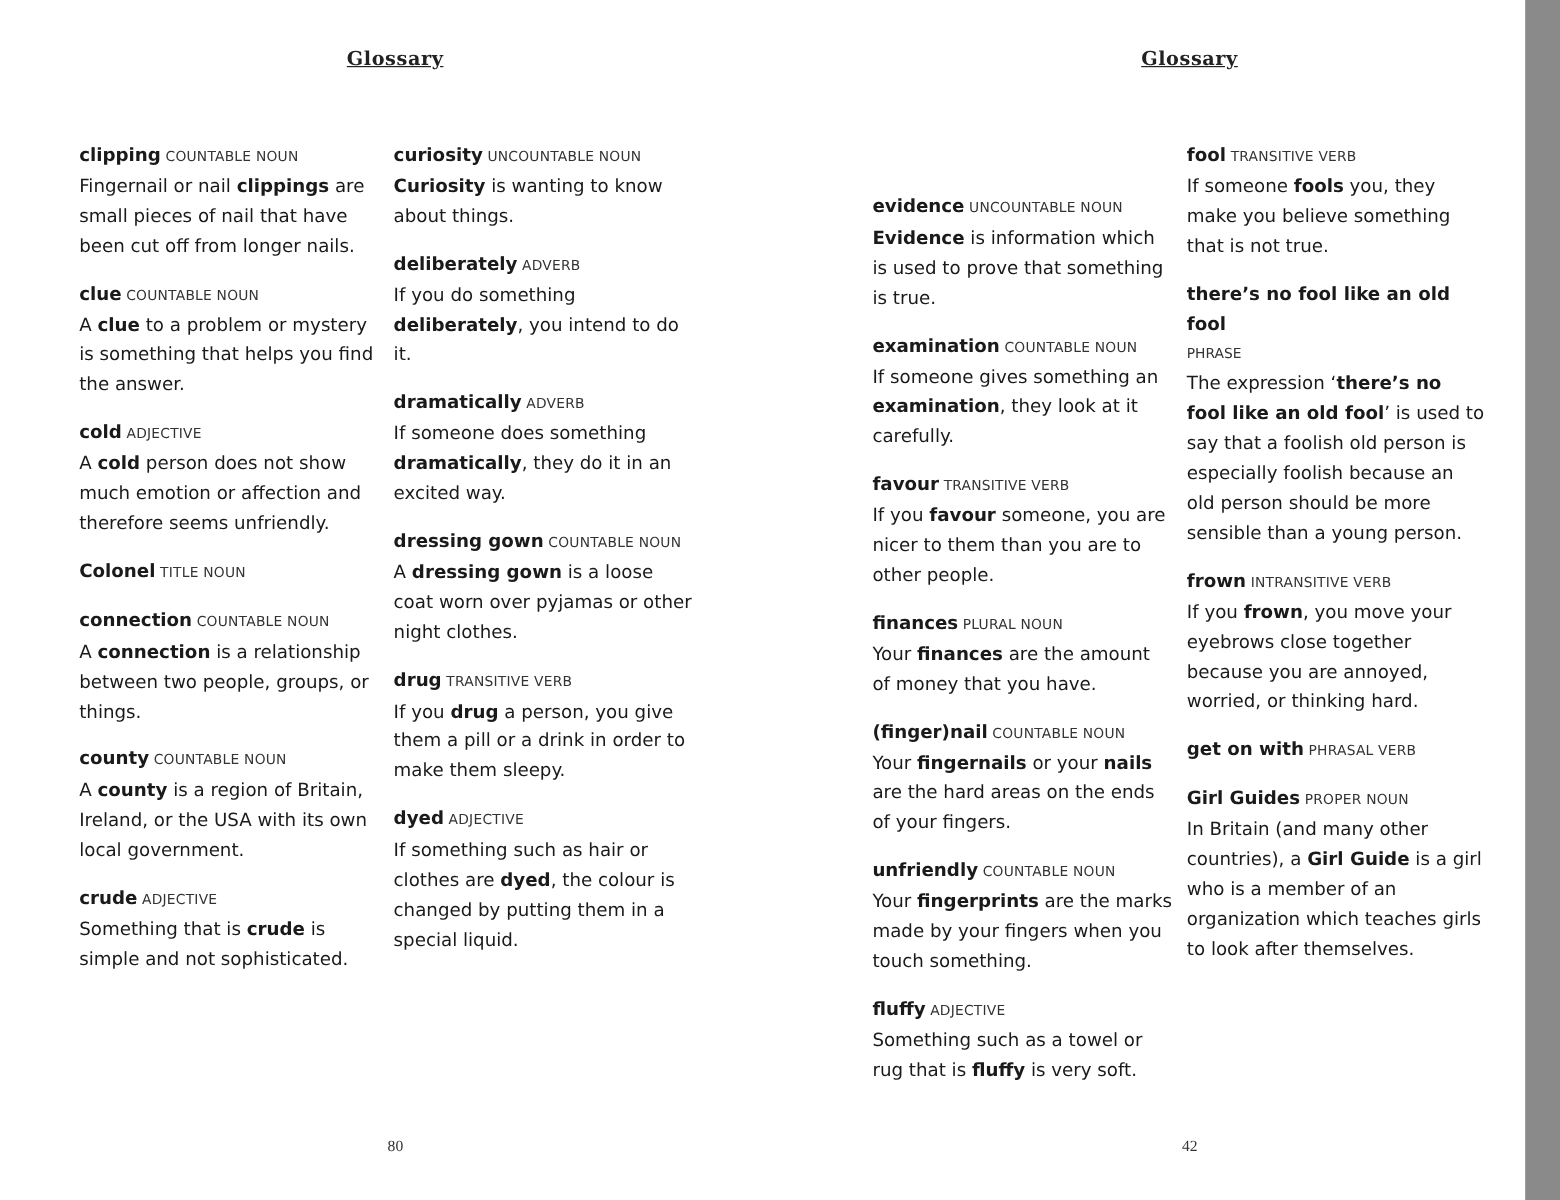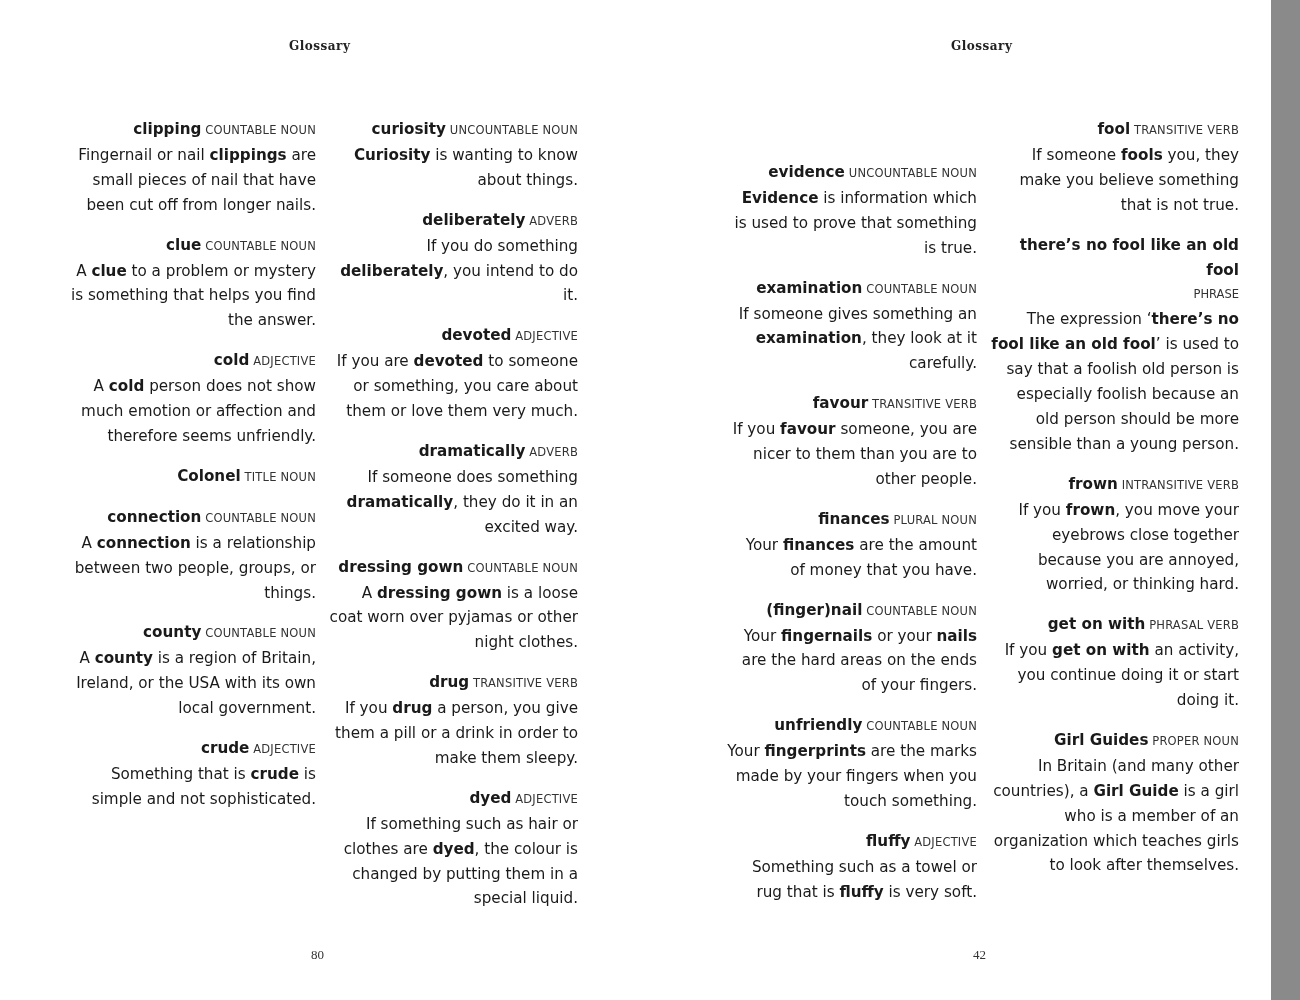--- a/index.html
+++ b/index.html
@@ -1,27 +1,27 @@
 <!DOCTYPE html>
 <html><head>
 <meta charset="utf-8">
 <style>
   html,body{margin:0;padding:0;}
   body{width:1300px;height:1000px;background:#ffffff;position:relative;overflow:hidden;color:#1a1a1a;}
   .page{position:absolute;top:0;height:1000px;}
   .page-left{left:0;width:650px;}
   .page-right{left:650px;width:620px;}
   .scrollbar{position:absolute;left:1271px;top:0;width:29px;height:1000px;background:#8a8a8a;}
-  .running-head{position:absolute;top:39px;font-family:"DejaVu Serif",serif;font-size:12px;font-weight:bold;letter-spacing:0.5px;color:#222;}
+  .running-head{position:absolute;top:39px;font-family:"DejaVu Serif",serif;font-size:16px;font-weight:bold;letter-spacing:0.5px;color:#222;text-decoration:underline;}
   .page-left .running-head{left:289px;}
   .page-right .running-head{left:301px;}
-  .folio{position:absolute;top:947px;font-family:"Liberation Serif",serif;font-size:13px;color:#333;}
+  .folio{position:absolute;top:947px;font-family:"Liberation Serif",serif;font-size:13px;color:#333;margin-left:12px;}
   .page-left .folio{left:311px;}
   .page-right .folio{left:323px;}
-  .col{position:absolute;top:117px;width:250px;font-family:"DejaVu Sans",sans-serif;font-size:15.2px;line-height:24.9px;text-align:right;}
+  .col{position:absolute;top:117px;width:250px;font-family:"DejaVu Sans",sans-serif;font-size:15.2px;line-height:24.9px;}
   .page-left .col-a{left:66px;}
   .page-left .col-b{left:328px;}
   .page-right .col-a{left:77px;margin-top:43px;}
   .page-right .col-b{left:339px;}
   .entry{margin-bottom:15px;}
   .hw{font-weight:bold;}
   .pos{font-size:11.5px;letter-spacing:0.2px;color:#333;}
   .def b{font-weight:bold;}
   .pos-block{display:block;font-size:11.5px;color:#333;}
 </style>
@@ -35,21 +35,20 @@
       <div class="entry"><span class="hw">clue</span><span class="pos"> COUNTABLE NOUN</span><div class="def"><span>A </span><b>clue</b><span> to a problem or mystery is something that helps you find the answer.</span></div></div>
       <div class="entry"><span class="hw">cold</span><span class="pos"> ADJECTIVE</span><div class="def"><span>A </span><b>cold</b><span> person does not show much emotion or affection and therefore seems unfriendly.</span></div></div>
       <div class="entry"><span class="hw">Colonel</span><span class="pos"> TITLE NOUN</span></div>
       <div class="entry"><span class="hw">connection</span><span class="pos"> COUNTABLE NOUN</span><div class="def"><span>A </span><b>connection</b><span> is a relationship between two people, groups, or things.</span></div></div>
       <div class="entry"><span class="hw">county</span><span class="pos"> COUNTABLE NOUN</span><div class="def"><span>A </span><b>county</b><span> is a region of Britain, Ireland, or the USA with its own local government.</span></div></div>
       <div class="entry"><span class="hw">crude</span><span class="pos"> ADJECTIVE</span><div class="def"><span>Something that is </span><b>crude</b><span> is simple and not sophisticated.</span></div></div>
     </div>
   <div class="col col-b">
       <div class="entry"><span class="hw">curiosity</span><span class="pos"> UNCOUNTABLE NOUN</span><div class="def"><b>Curiosity</b><span> is wanting to know about things.</span></div></div>
       <div class="entry"><span class="hw">deliberately</span><span class="pos"> ADVERB</span><div class="def"><span>If you do something </span><b>deliberately</b><span>, you intend to do it.</span></div></div>
-      <div class="entry"><span class="hw">devoted</span><span class="pos"> ADJECTIVE</span><div class="def"><span>If you are </span><b>devoted</b><span> to someone or something, you care about them or love them very much.</span></div></div>
       <div class="entry"><span class="hw">dramatically</span><span class="pos"> ADVERB</span><div class="def"><span>If someone does something </span><b>dramatically</b><span>, they do it in an excited way.</span></div></div>
       <div class="entry"><span class="hw">dressing gown</span><span class="pos"> COUNTABLE NOUN</span><div class="def"><span>A </span><b>dressing gown</b><span> is a loose coat worn over pyjamas or other night clothes.</span></div></div>
       <div class="entry"><span class="hw">drug</span><span class="pos"> TRANSITIVE VERB</span><div class="def"><span>If you </span><b>drug</b><span> a person, you give them a pill or a drink in order to make them sleepy.</span></div></div>
       <div class="entry"><span class="hw">dyed</span><span class="pos"> ADJECTIVE</span><div class="def"><span>If something such as hair or clothes are </span><b>dyed</b><span>, the colour is changed by putting them in a special liquid.</span></div></div>
     </div>
   <div class="folio">80</div>
 </div>
 
 <div class="page page-right">
   <div class="running-head">Glossary</div>
@@ -59,19 +58,19 @@
       <div class="entry"><span class="hw">favour</span><span class="pos"> TRANSITIVE VERB</span><div class="def"><span>If you </span><b>favour</b><span> someone, you are nicer to them than you are to other people.</span></div></div>
       <div class="entry"><span class="hw">finances</span><span class="pos"> PLURAL NOUN</span><div class="def"><span>Your </span><b>finances</b><span> are the amount of money that you have.</span></div></div>
       <div class="entry"><span class="hw">(finger)nail</span><span class="pos"> COUNTABLE NOUN</span><div class="def"><span>Your </span><b>fingernails</b><span> or your </span><b>nails</b><span> are the hard areas on the ends of your fingers.</span></div></div>
       <div class="entry"><span class="hw">unfriendly</span><span class="pos"> COUNTABLE NOUN</span><div class="def"><span>Your </span><b>fingerprints</b><span> are the marks made by your fingers when you touch something.</span></div></div>
       <div class="entry"><span class="hw">fluffy</span><span class="pos"> ADJECTIVE</span><div class="def"><span>Something such as a towel or rug that is </span><b>fluffy</b><span> is very soft.</span></div></div>
     </div>
   <div class="col col-b">
       <div class="entry"><span class="hw">fool</span><span class="pos"> TRANSITIVE VERB</span><div class="def"><span>If someone </span><b>fools</b><span> you, they make you believe something that is not true.</span></div></div>
       <div class="entry"><span class="hw">there’s no fool like an old fool</span><span class="pos-block">PHRASE</span><div class="def"><span>The expression ‘</span><b>there’s no fool like an old fool</b><span>’ is used to say that a foolish old person is especially foolish because an old person should be more sensible than a young person.</span></div></div>
       <div class="entry"><span class="hw">frown</span><span class="pos"> INTRANSITIVE VERB</span><div class="def"><span>If you </span><b>frown</b><span>, you move your eyebrows close together because you are annoyed, worried, or thinking hard.</span></div></div>
-      <div class="entry"><span class="hw">get on with</span><span class="pos"> PHRASAL VERB</span><div class="def"><span>If you </span><b>get on with</b><span> an activity, you continue doing it or start doing it.</span></div></div>
+      <div class="entry"><span class="hw">get on with</span><span class="pos"> PHRASAL VERB</span></div>
       <div class="entry"><span class="hw">Girl Guides</span><span class="pos"> PROPER NOUN</span><div class="def"><span>In Britain (and many other countries), a </span><b>Girl Guide</b><span> is a girl who is a member of an organization which teaches girls to look after themselves.</span></div></div>
     </div>
   <div class="folio">42</div>
 </div>
 
 <div class="scrollbar"></div>
 
 </body></html>

